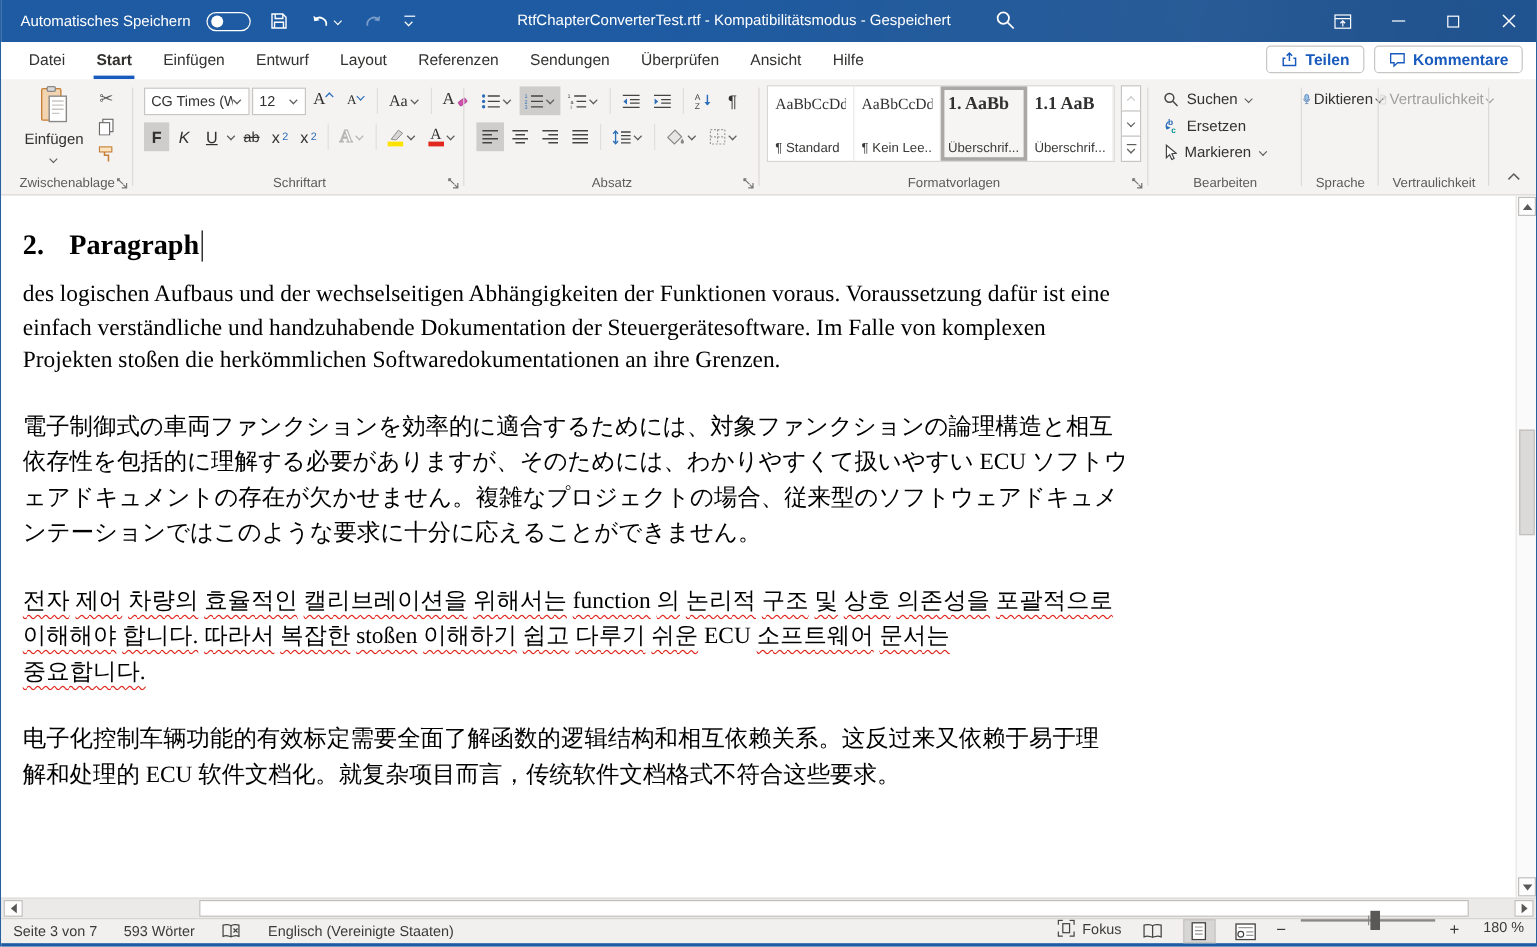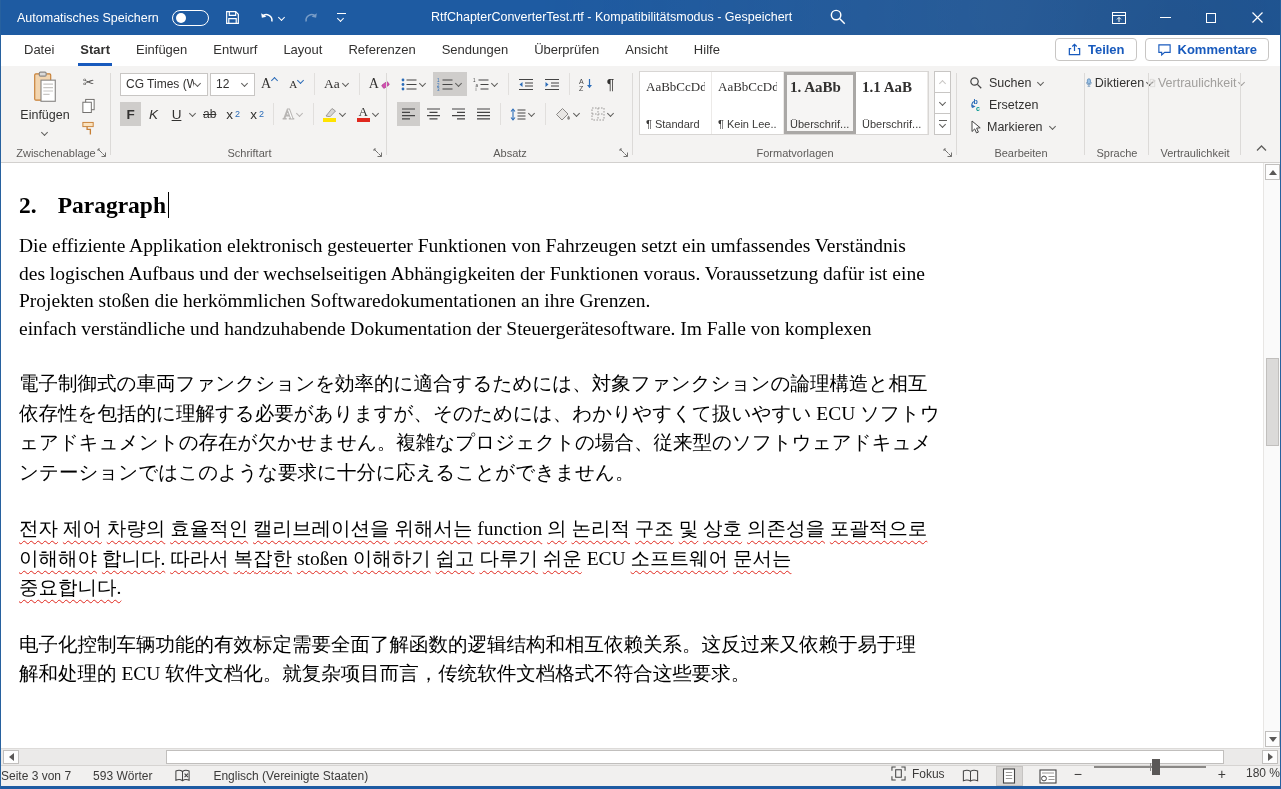--- a/index.html
+++ b/index.html
@@ -98,21 +98,21 @@
 .tri{width:0;height:0;border-left:4px solid transparent;border-right:4px solid transparent}
 .tri.up{border-bottom:5px solid #5a5857}
 .tri.down{border-top:5px solid #5a5857}
 .tri.left{border-top:4px solid transparent;border-bottom:4px solid transparent;border-right:5px solid #5a5857;border-left:none}
 .tri.right{border-top:4px solid transparent;border-bottom:4px solid transparent;border-left:5px solid #5a5857;border-right:none}
 .hscroll{position:absolute;left:0;right:0;bottom:24px;height:17px;background:#ebeae9;border-top:1px solid #dddbd9}
 .hs-btn{position:absolute;top:1px;width:16px;height:14px;border:1px solid #c1bfbd;background:#fdfdfd;display:flex;align-items:center;justify-content:center;cursor:pointer}
 .hthumb{position:absolute;left:165px;width:1058px;top:1px;height:14px;background:#fff;border:1px solid #c1bfbd;cursor:grab}
 
 
-.statusbar{position:absolute;bottom:0;left:0;right:0;height:24px;background:#f1f0ef;border-top:1px solid #d6d4d2;border-bottom:3px solid #1e5ba2;display:flex;align-items:center;font-size:12px;color:#3b3a39;padding:0 0}
+.statusbar{position:absolute;bottom:0;left:0;right:0;height:24px;background:#f1f0ef;border-top:1px solid #d6d4d2;border-bottom:3px solid #1e5ba2;display:flex;align-items:center;font-size:12px;color:#3b3a39;padding:0 10px}
 .st-left{display:flex;align-items:center;gap:22px}
 .st-right{margin-left:auto;display:flex;align-items:flex-start;gap:12px}
 .st-item{cursor:pointer;display:flex;align-items:center;gap:6px;white-space:nowrap}
 .vbtn{width:27px;height:20px;display:flex;align-items:center;justify-content:center;cursor:pointer}
 .vbtn.active{background:#d8d6d4;border:1px solid #c6c4c2}
 .zoomtrack{width:112px;height:2px;background:#8a8886;position:relative;cursor:pointer}
 .zoomtrack .notch{position:absolute;left:50%;top:-3px;width:1px;height:8px;background:#8a8886}
 .zoomtrack .zthumb{position:absolute;left:52%;top:-7px;width:8px;height:16px;background:#5a5857;cursor:grab}
 .zoomsign{font-size:14px;color:#3b3a39;cursor:pointer}
 .zoomlabel{width:42px;text-align:right;cursor:pointer}
@@ -536,24 +536,23 @@
     </div>
   </div>
 
   <div class="doc">
     <div class="dhead">
       <span class="num">2.</span>
       <span>Paragraph</span>
       <span class="caret"></span>
     </div>
     <div class="para">
-        <div>Die effiziente Applikation elektronisch gesteuerter Funktionen von Fahrzeugen setzt ein umfassendes Verständnis</div>
         <div>des logischen Aufbaus und der wechselseitigen Abhängigkeiten der Funktionen voraus. Voraussetzung dafür ist eine</div>
+        <div>einfach verständliche und handzuhabende Dokumentation der Steuergerätesoftware. Im Falle von komplexen</div>
         <div>Projekten stoßen die herkömmlichen Softwaredokumentationen an ihre Grenzen.</div>
-        <div>einfach verständliche und handzuhabende Dokumentation der Steuergerätesoftware. Im Falle von komplexen</div>
       </div>
     <div class="para cjk">
         <div>電子制御式の車両ファンクションを効率的に適合するためには、対象ファンクションの論理構造と相互</div>
         <div>依存性を包括的に理解する必要がありますが、そのためには、わかりやすくて扱いやすい ECU ソフトウ</div>
         <div>ェアドキュメントの存在が欠かせません。複雑なプロジェクトの場合、従来型のソフトウェアドキュメ</div>
         <div>ンテーションではこのような要求に十分に応えることができません。</div>
       </div>
     <div class="para cjk">
         <div><span class="wavy">전자</span> <span class="wavy">제어</span> <span class="wavy">차량의</span> <span class="wavy">효율적인</span> <span class="wavy">캘리브레이션을</span> <span class="wavy">위해서는</span> <span class="wavy">function</span> <span class="wavy">의</span> <span class="wavy">논리적</span> <span class="wavy">구조</span> <span class="wavy">및</span> <span class="wavy">상호</span> <span class="wavy">의존성을</span> <span class="wavy">포괄적으로</span> </div>
         <div><span class="wavy">이해해야</span> <span class="wavy">합니다.</span> <span class="wavy">따라서</span> <span class="wavy">복잡한</span> <span class="wavy">stoßen</span> <span class="wavy">이해하기</span> <span class="wavy">쉽고</span> <span class="wavy">다루기</span> <span class="wavy">쉬운</span> <span>ECU</span> <span class="wavy">소프트웨어</span> <span class="wavy">문서는</span> </div>

